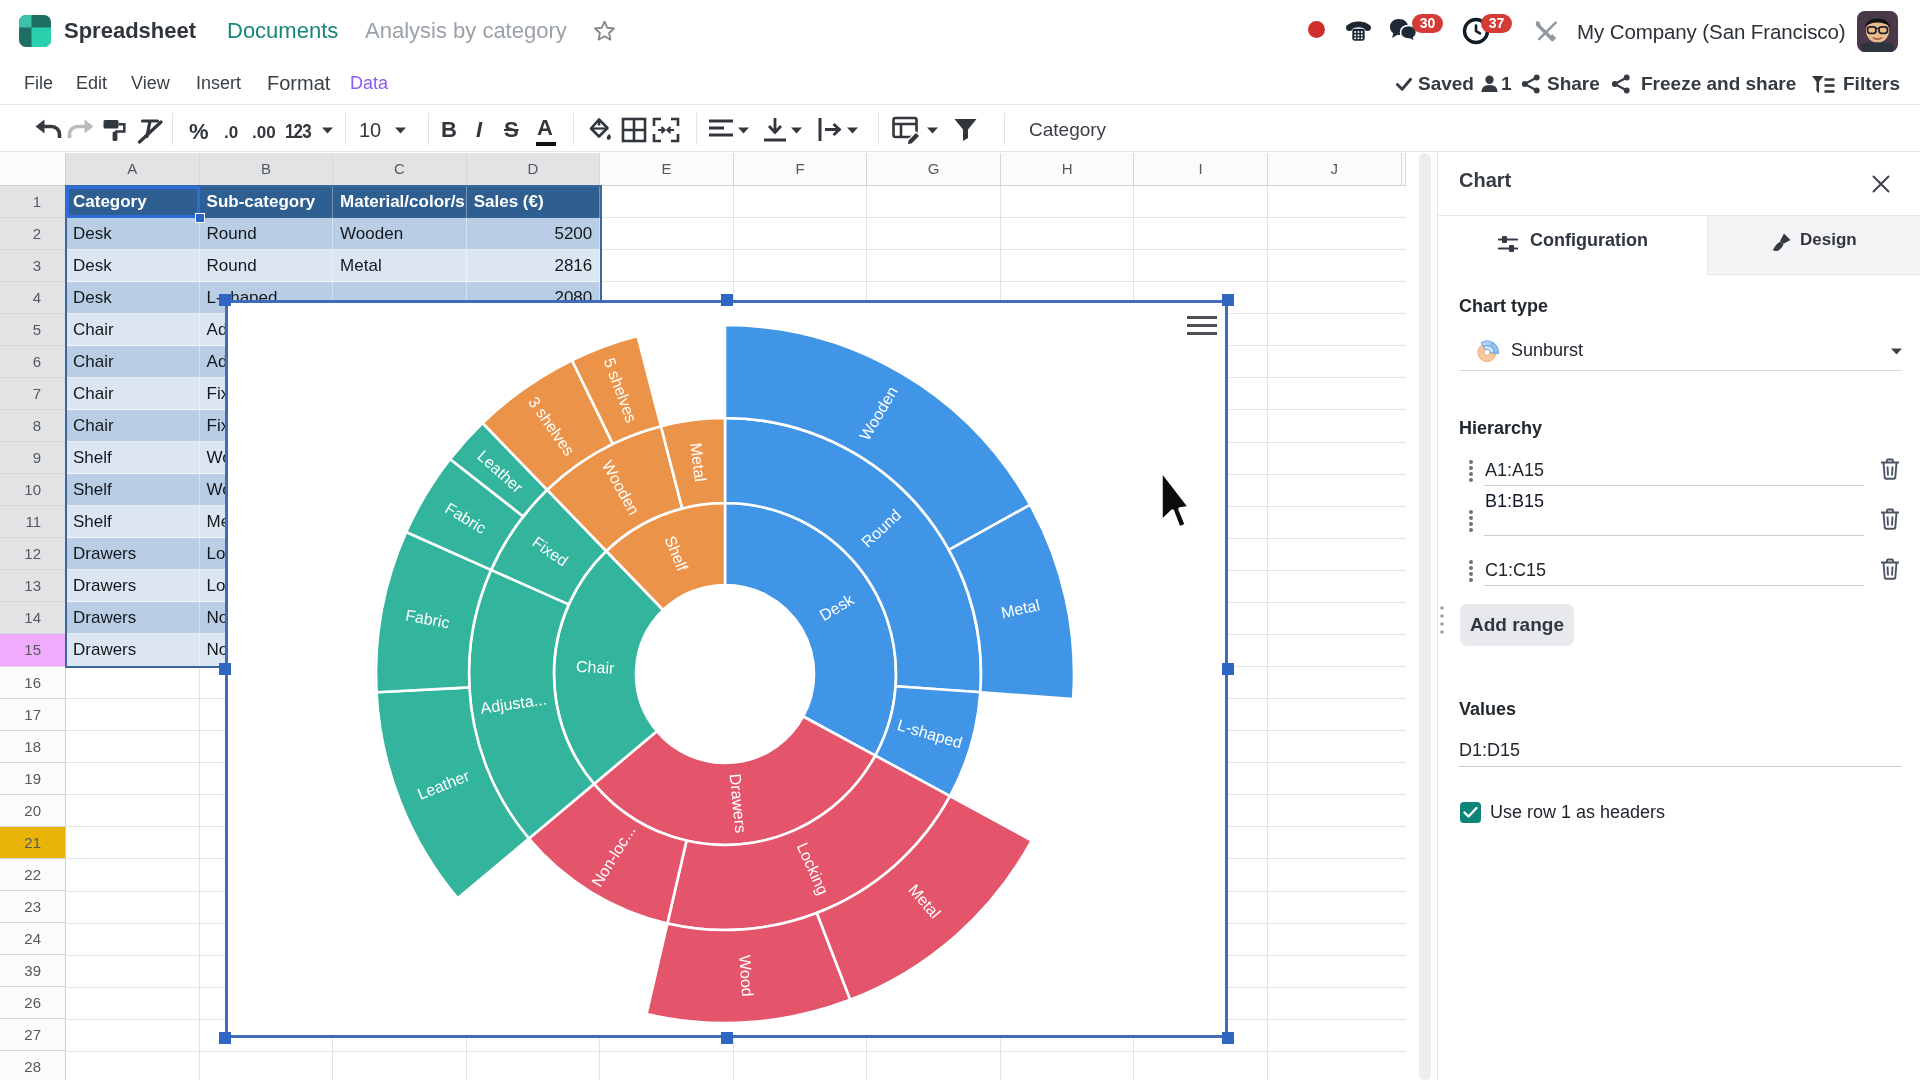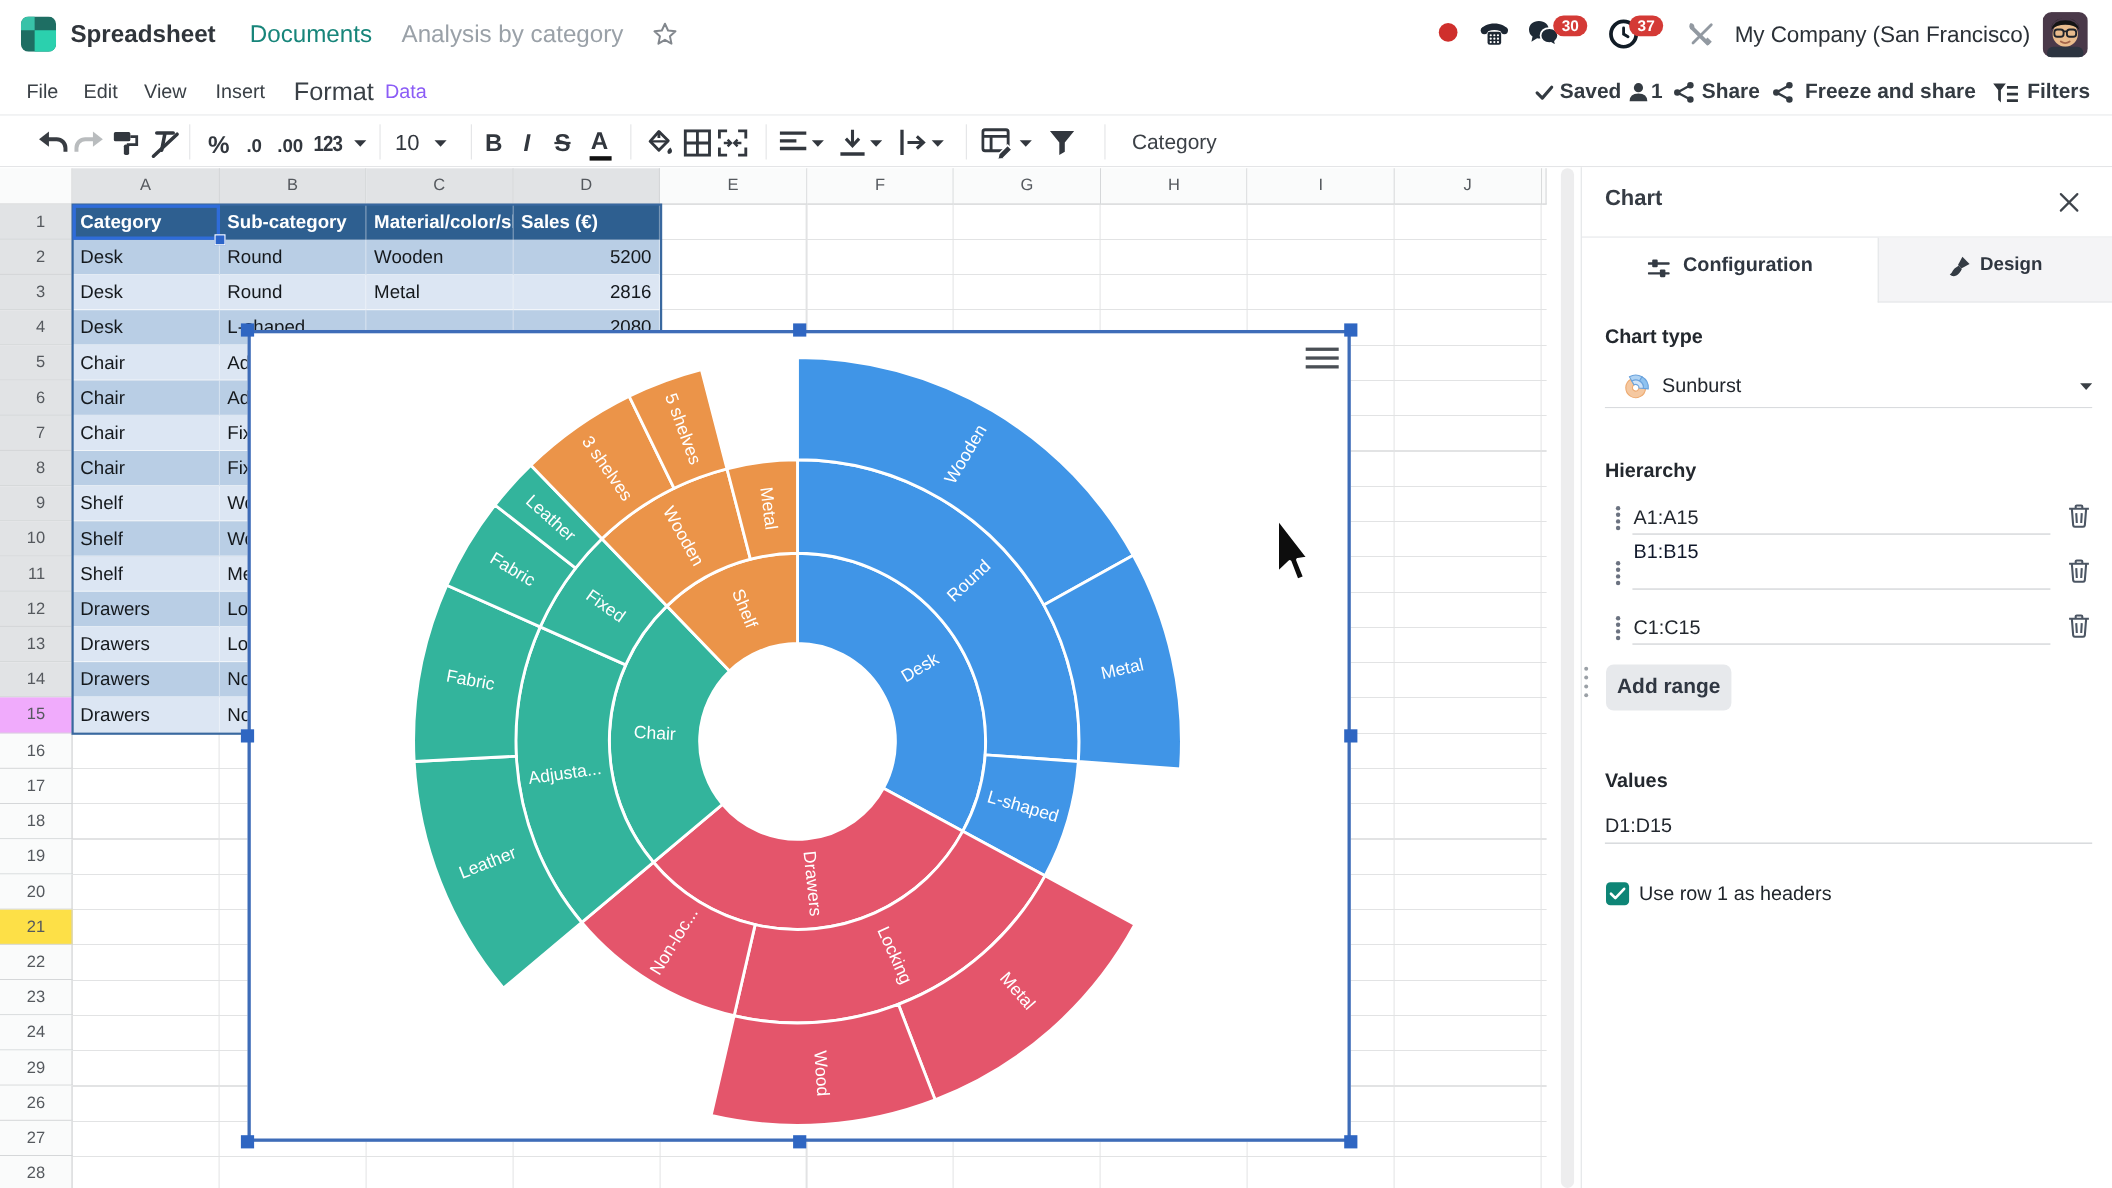--- a/index.html
+++ b/index.html
@@ -78,21 +78,21 @@
         <rect x="4" y="31.5" width="33" height="12" rx="5.5" fill="#2c3440"></rect>
       </g>
     </svg>
 </div>
 
 <div class="abs" style="left:0;top:62px;width:1920px;height:42px;background:#ffffff">
   <div class="abs" style="left:24px;top:11px;font-size:18px;line-height:20px;font-weight:500;color:#3a4046">File</div>
   <div class="abs" style="left:76px;top:11px;font-size:18px;line-height:20px;font-weight:500;color:#3a4046">Edit</div>
   <div class="abs" style="left:131px;top:11px;font-size:18px;line-height:20px;font-weight:500;color:#3a4046">View</div>
   <div class="abs" style="left:196px;top:11px;font-size:18px;line-height:20px;font-weight:500;color:#3a4046">Insert</div>
-  <div class="abs" style="left:267px;top:11px;font-size:23px;line-height:20px;font-weight:500;color:#3a4046">Format</div>
+  <div class="abs" style="left:267px;top:11px;font-size:20px;line-height:20px;font-weight:500;color:#3a4046">Format</div>
   <div class="abs" style="left:350px;top:11px;font-size:18px;line-height:20px;font-weight:500;color:#8b5cf6">Data</div>
 
   <svg class="abs" style="left:1395px;top:13px" width="18" height="18" viewBox="0 0 19 19">
       <path d="M2.5 10 l5 5 L16.5 4.5" fill="none" stroke="#343b42" stroke-width="3" stroke-linecap="round" stroke-linejoin="round"></path>
     </svg>
   <div class="abs" style="left:1418px;top:11px;font-size:19px;line-height:21px;font-weight:600;color:#343b42">Saved</div>
   <svg class="abs" style="left:1480px;top:12px" width="19" height="19" viewBox="0 0 20 20">
       <circle cx="10" cy="6" r="4.4" fill="#343b42"></circle>
       <path d="M1.5 19 Q1.5 11.5 10 11.5 Q18.5 11.5 18.5 19 Z" fill="#343b42"></path>
     </svg>
@@ -248,25 +248,25 @@
 <div class="rh" style="top:506.20px;background:#e1e3e5">11</div>
 <div class="rh" style="top:538.27px;background:#e1e3e5">12</div>
 <div class="rh" style="top:570.34px;background:#e1e3e5">13</div>
 <div class="rh" style="top:602.41px;background:#e1e3e5">14</div>
 <div class="rh" style="top:634.48px;background:#f0abfc">15</div>
 <div class="rh" style="top:666.55px;background:#fafbfb">16</div>
 <div class="rh" style="top:698.62px;background:#fafbfb">17</div>
 <div class="rh" style="top:730.69px;background:#fafbfb">18</div>
 <div class="rh" style="top:762.76px;background:#fafbfb">19</div>
 <div class="rh" style="top:794.83px;background:#fafbfb">20</div>
-<div class="rh" style="top:826.90px;background:#fde047">21</div>
+<div class="rh" style="top:826.90px;background:#eab308">21</div>
 <div class="rh" style="top:858.97px;background:#fafbfb">22</div>
 <div class="rh" style="top:891.04px;background:#fafbfb">23</div>
 <div class="rh" style="top:923.11px;background:#fafbfb">24</div>
-<div class="rh" style="top:955.18px;background:#fafbfb">29</div>
+<div class="rh" style="top:955.18px;background:#fafbfb">39</div>
 <div class="rh" style="top:987.25px;background:#fafbfb">26</div>
 <div class="rh" style="top:1019.32px;background:#fafbfb">27</div>
 <div class="rh" style="top:1051.39px;background:#fafbfb">28</div>
 <div class="tc th" style="left:66.0px;top:185.50px;width:133.6px;">Category</div>
 <div class="tc th" style="left:199.6px;top:185.50px;width:133.6px;">Sub-category</div>
 <div class="tc th" style="left:333.1px;top:185.50px;width:133.6px;">Material/color/sh</div>
 <div class="tc th" style="left:466.7px;top:185.50px;width:133.6px;">Sales (€)</div>
 <div class="tc tm" style="left:66.0px;top:217.57px;width:133.6px;">Desk</div>
 <div class="tc tm" style="left:199.6px;top:217.57px;width:133.6px;">Round</div>
 <div class="tc tm" style="left:333.1px;top:217.57px;width:133.6px;">Wooden</div>

